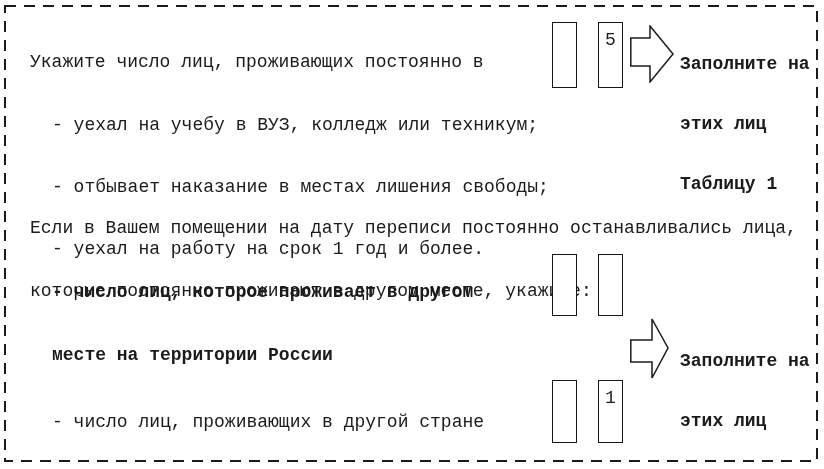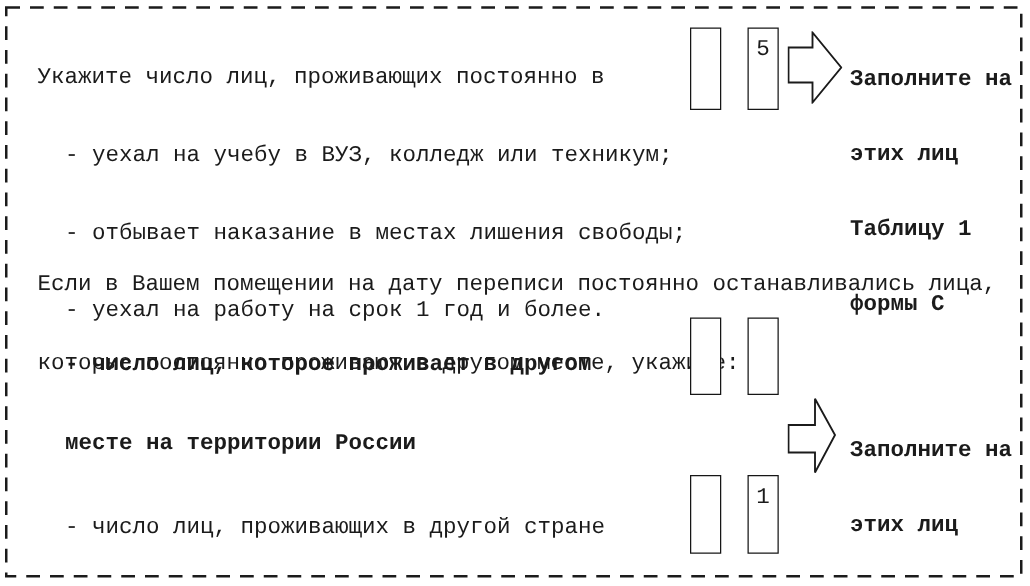--- a/index.html
+++ b/index.html
@@ -41,21 +41,20 @@
   <div class="cbox" style="left:598px; top:22px; height:66px;">5</div>
 
   <svg class="arrow" style="left:630px; top:25px;" width="44" height="58">
     <polygon points="0.8,13 20,13 20,1 43,29 20,57 20,41 0.8,41" fill="#ffffff" stroke="#1b1b1b" stroke-width="1.5"></polygon>
   </svg>
 
   <div class="note" style="left:680px; top:14px;">
     <div class="line">Заполните на</div>
     <div class="line">этих лиц</div>
     <div class="line">Таблицу 1</div>
-    <div class="line">формы С</div>
   </div>
 
   <div class="blk" style="left:30px; top:177px;">
     <div class="line">Если в Вашем помещении на дату переписи постоянно останавливались лица,</div>
     <div class="line">которые постоянно проживают в другом месте, укажите:</div>
   </div>
 
   <div class="blk" style="left:52px; top:241px;font-weight:bold;">
     <div class="line">- число лиц, которое проживает в другом</div>
     <div class="line">месте на территории России</div>

